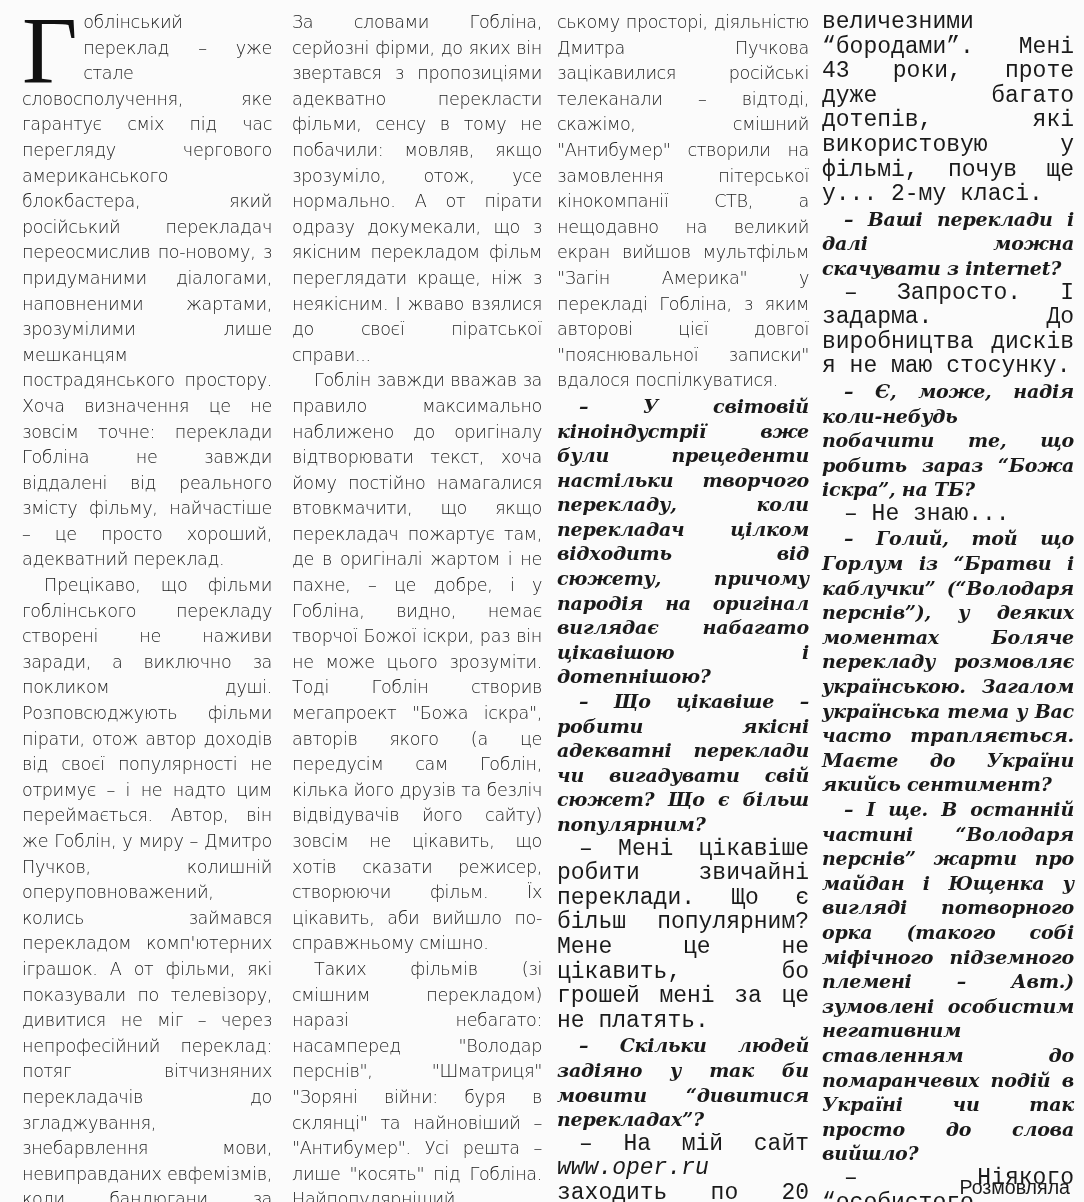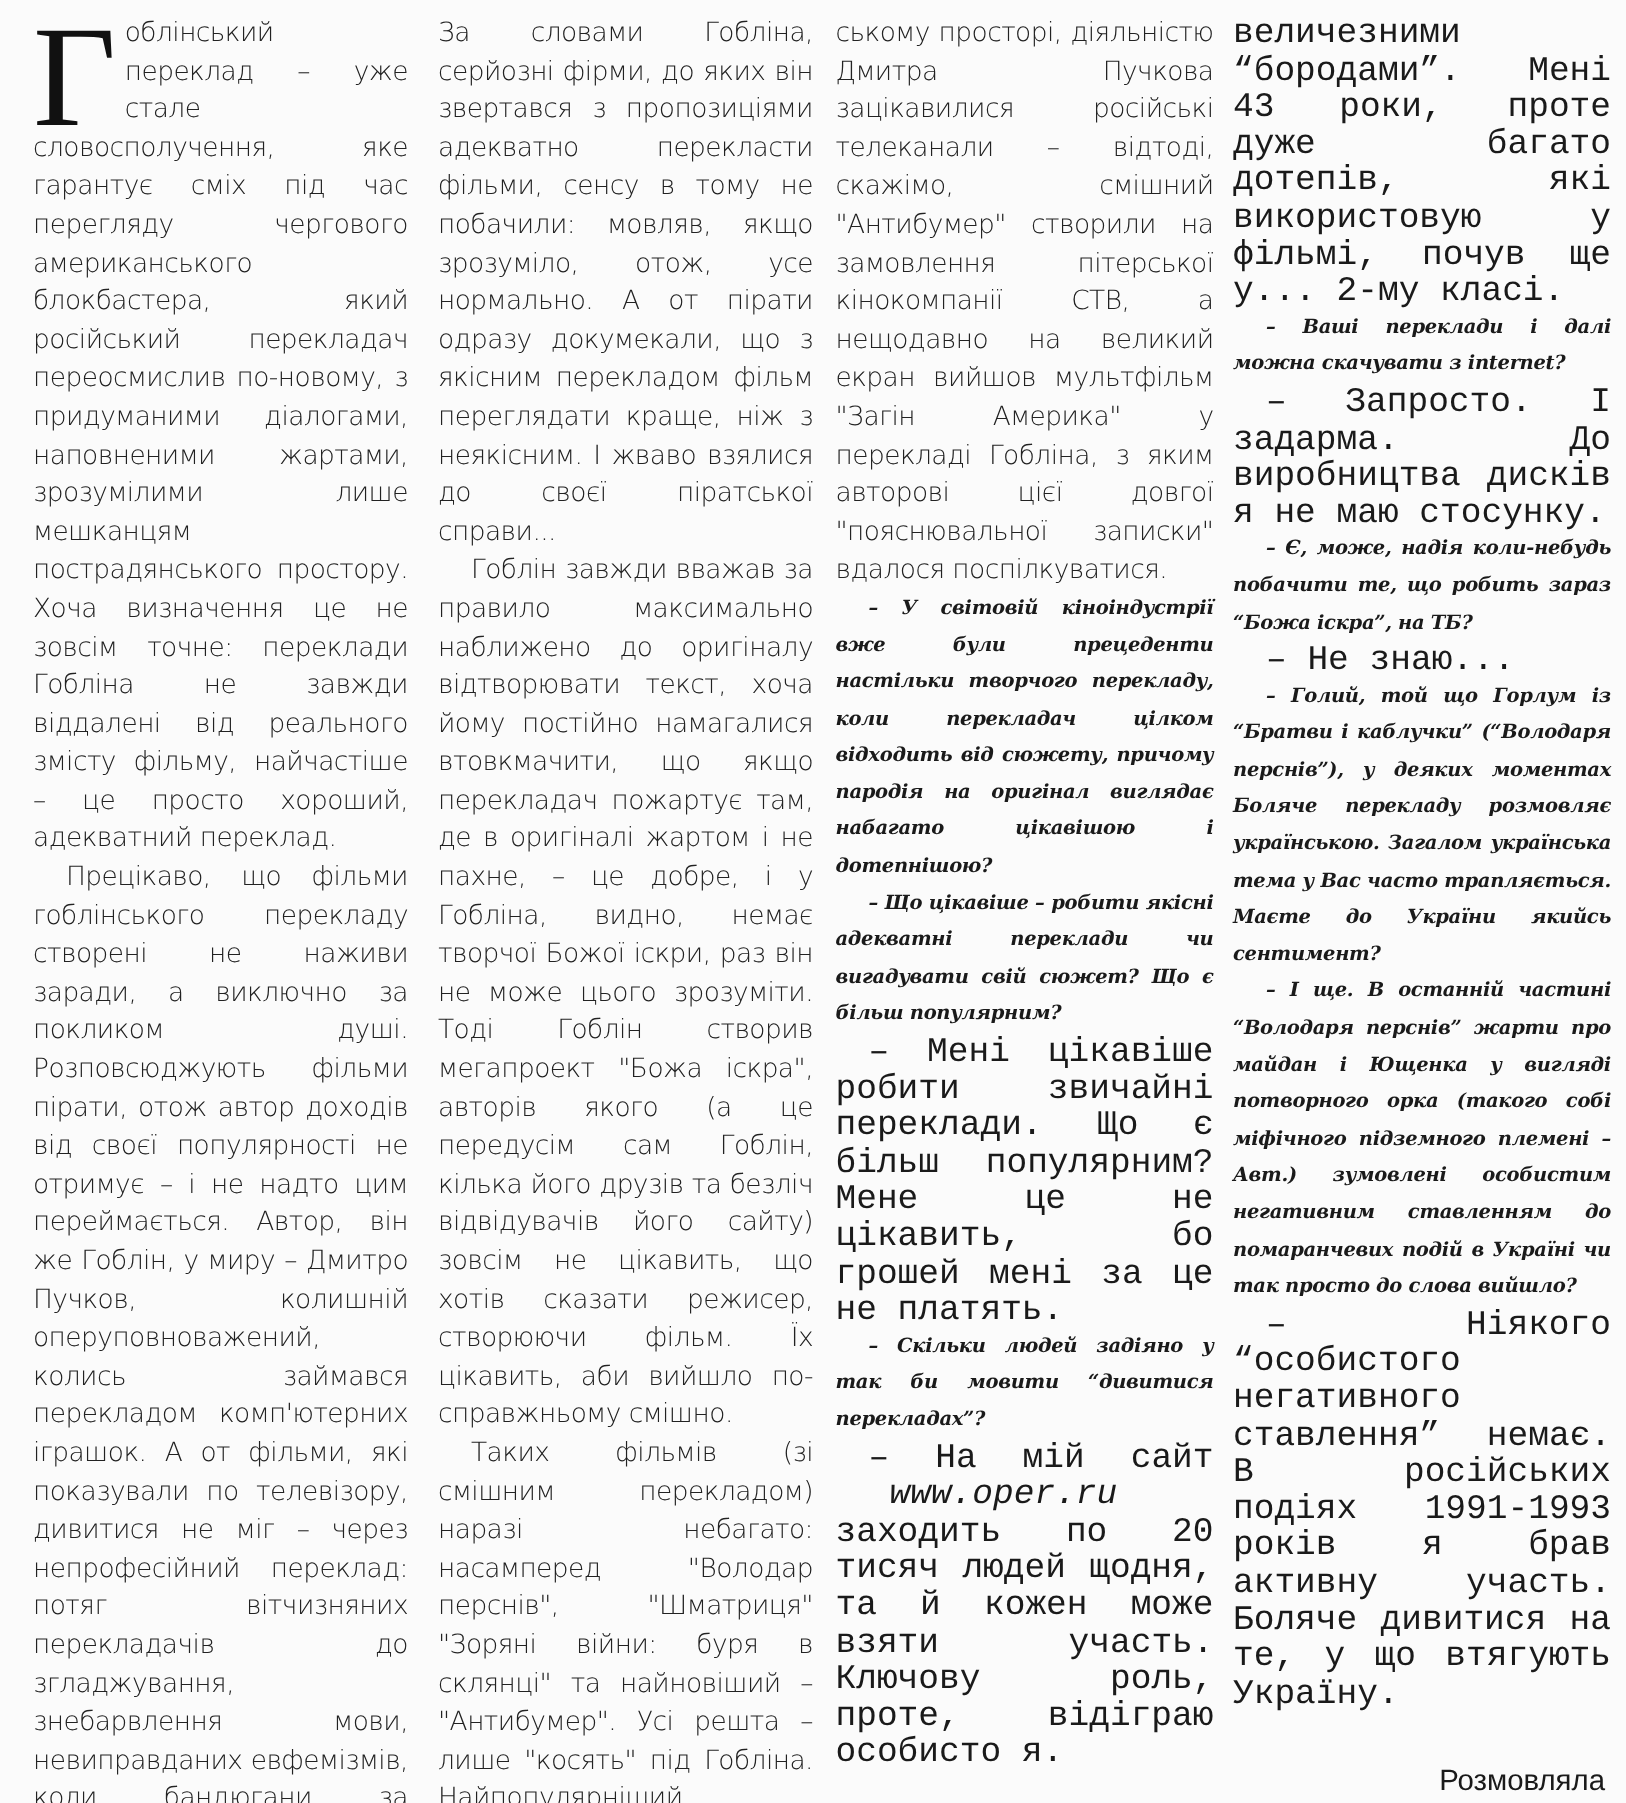--- a/index.html
+++ b/index.html
@@ -6,26 +6,26 @@
   body { width:1084px; height:1202px; overflow:hidden; position:relative; color:#1a1a1a; }
   .page { position:absolute; left:0; top:0; width:1084px; height:1202px; }
   .col { position:absolute; top:10px; }
   .c1 { left:22px; width:250px; }
   .c2 { left:292px; width:250px; }
   .c3 { left:557px; width:252px; }
   .c4 { left:822px; width:252px; }
   .sans { font-family:"DejaVu Sans", sans-serif; font-size:17.6px; line-height:25.6px; letter-spacing:-0.35px; font-weight:300; color:#222; }
   p { margin:0; text-align:justify; text-align-last:left; hyphens:manual; }
   p.ind { text-indent:22px; }
-  p.q { font-family:"DejaVu Serif", serif; font-style:italic; font-weight:bold; font-size:13px; line-height:24.6px; text-indent:22px; letter-spacing:-0.2px; }
+  p.q { font-family:"DejaVu Serif", serif; font-style:italic; font-weight:bold; font-size:19px; line-height:24.6px; text-indent:22px; letter-spacing:-0.2px; }
   p.a { font-family:Liberation Mono, monospace; font-size:23px; line-height:24.6px; text-indent:22px; }
   .dropcap { float:left; font-family:"Liberation Serif", serif; font-size:96px; line-height:70px; height:70px; margin:6px 6px 0 0; font-weight:normal; color:#111; }
   .signature { position:absolute; right:14px; top:1175px; text-align:right; font-family:Liberation Sans, sans-serif; font-size:19.6px; line-height:24.6px; }
   .signature .name { font-size:15px; }
-  .url { font-style:italic;margin-left:36px; }
+  .url { font-style:italic; }
 </style>
 </head>
 <body>
 
 <div class="page">
 
   <div class="col c1 sans">
     <p><span class="dropcap">Г</span><span>облінський переклад – уже стале словосполучення, яке гарантує сміх під час перегляду чергового американського блокбастера, який російський перекладач переосмислив по-новому, з придуманими діалогами, наповненими жартами, зрозумілими лише мешканцям пострадянського простору. Хоча визначення це не зовсім точне: переклади Гобліна не завжди віддалені від реального змісту фільму, найчастіше – це просто хороший, адекватний переклад.</span></p>
     <p class="ind"><span>Прецікаво, що фільми гоблінського перекладу створені не наживи заради, а виключно за покликом душі. Розповсюджують фільми пірати, отож автор доходів від своєї популярності не отримує – і не надто цим переймається. Автор, він же Гоблін, у миру – Дмитро Пучков, колишній оперуповноважений, колись займався перекладом комп'ютерних іграшок. А от фільми, які показували по телевізору, дивитися не міг – через непрофесійний переклад: потяг вітчизняних перекладачів до згладжування, знебарвлення мови, невиправданих евфемізмів, коли бандюгани за ґратами (в російському перекладі) говорять, як вихованки інституту благородних дівиць, а</span>  </p>
   </div>

